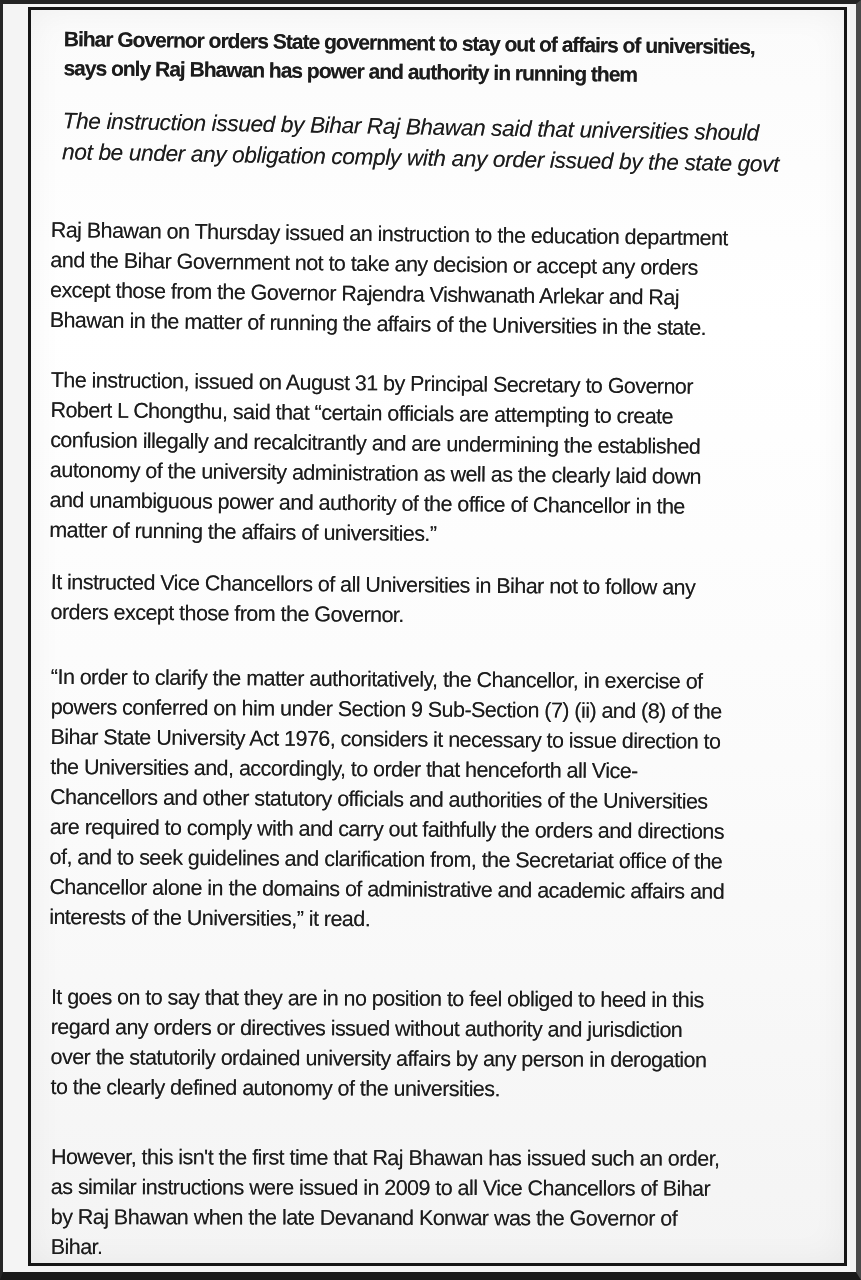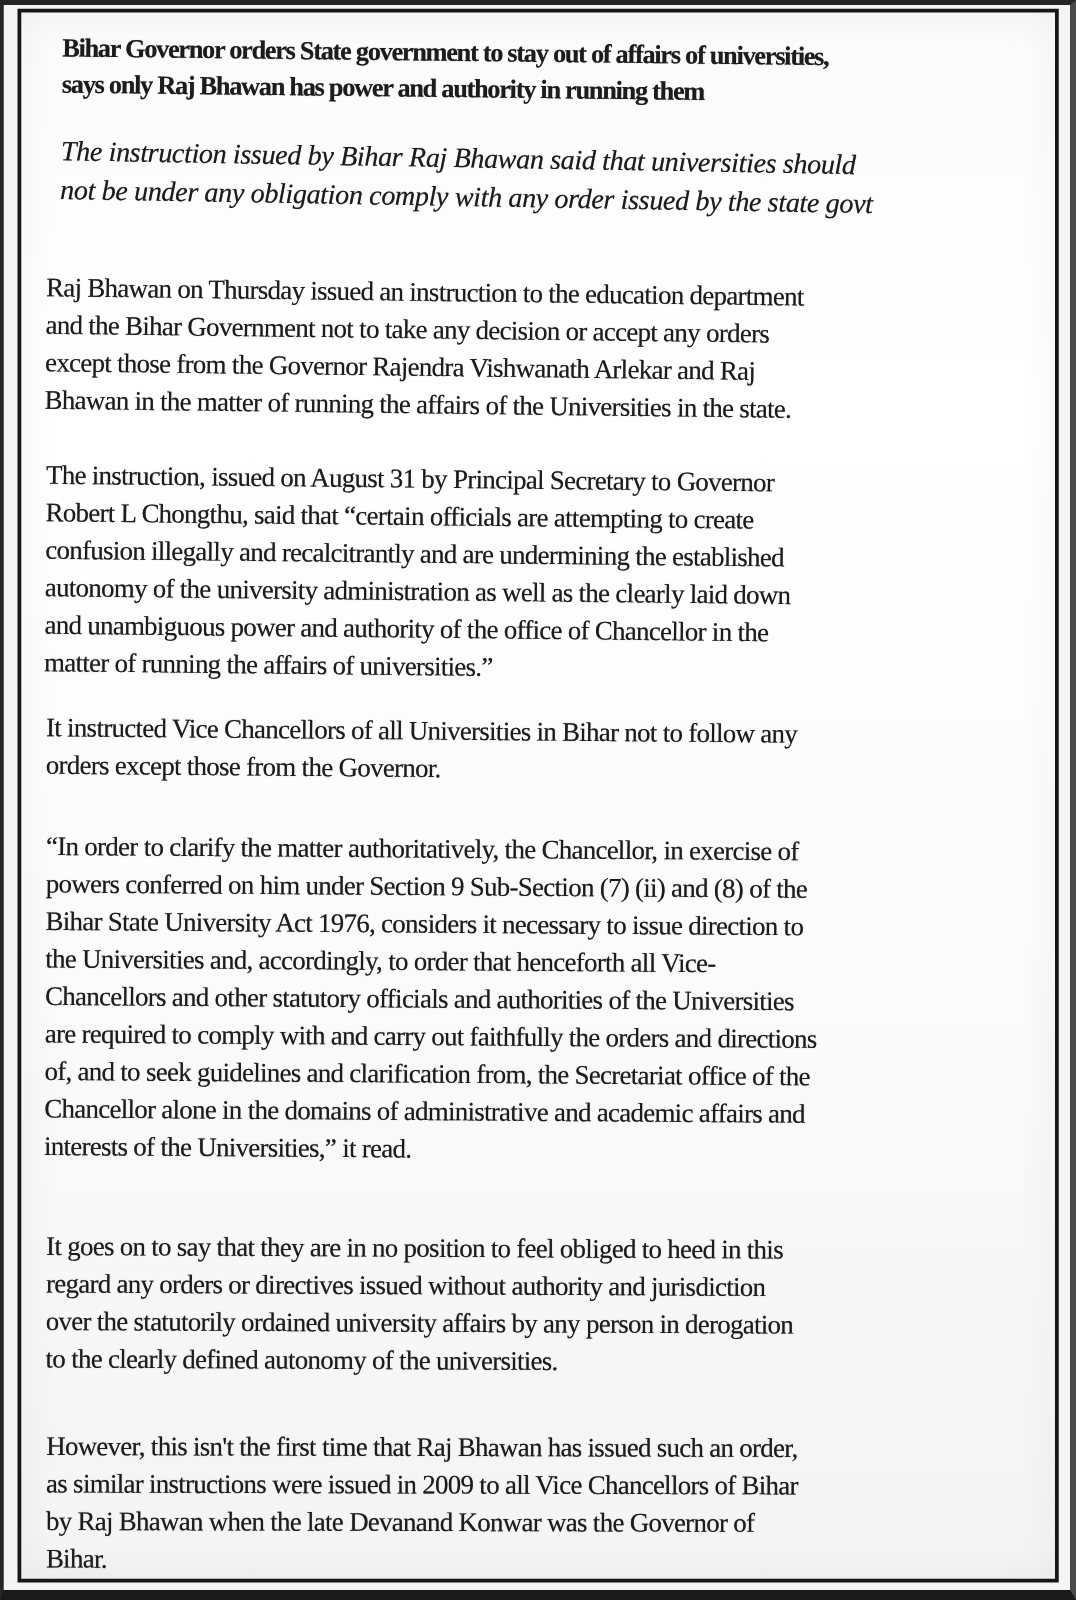--- a/index.html
+++ b/index.html
@@ -10,22 +10,21 @@
     overflow: hidden;
     font-family: "Liberation Sans", sans-serif;
   }
   .scan {
     width: 861px; height: 1280px;
     background: #f4f4f4;
     border-top: 4px solid #242424;
     border-right: 5px solid #4a4a4a;
     border-bottom: 8px solid #1a1a1a;
     border-left: 3px solid #262626;
-    padding: 3px 9px 6px 11px;
-    font-family: Liberation Serif, serif;
+    padding: 3px 9px 6px 25px;
   }
   .frame {
     width: 100%; height: 100%;
     border: 3px solid #161616;
     background: linear-gradient(180deg, #fbfbfb 0%, #ffffff 25%, #fbfbfb 60%, #f4f4f4 100%);
     box-shadow: inset 0 0 35px rgba(0,0,0,0.05);
     padding: 14px 14px 0 20px;
     overflow: hidden;
   }
   .txt {

